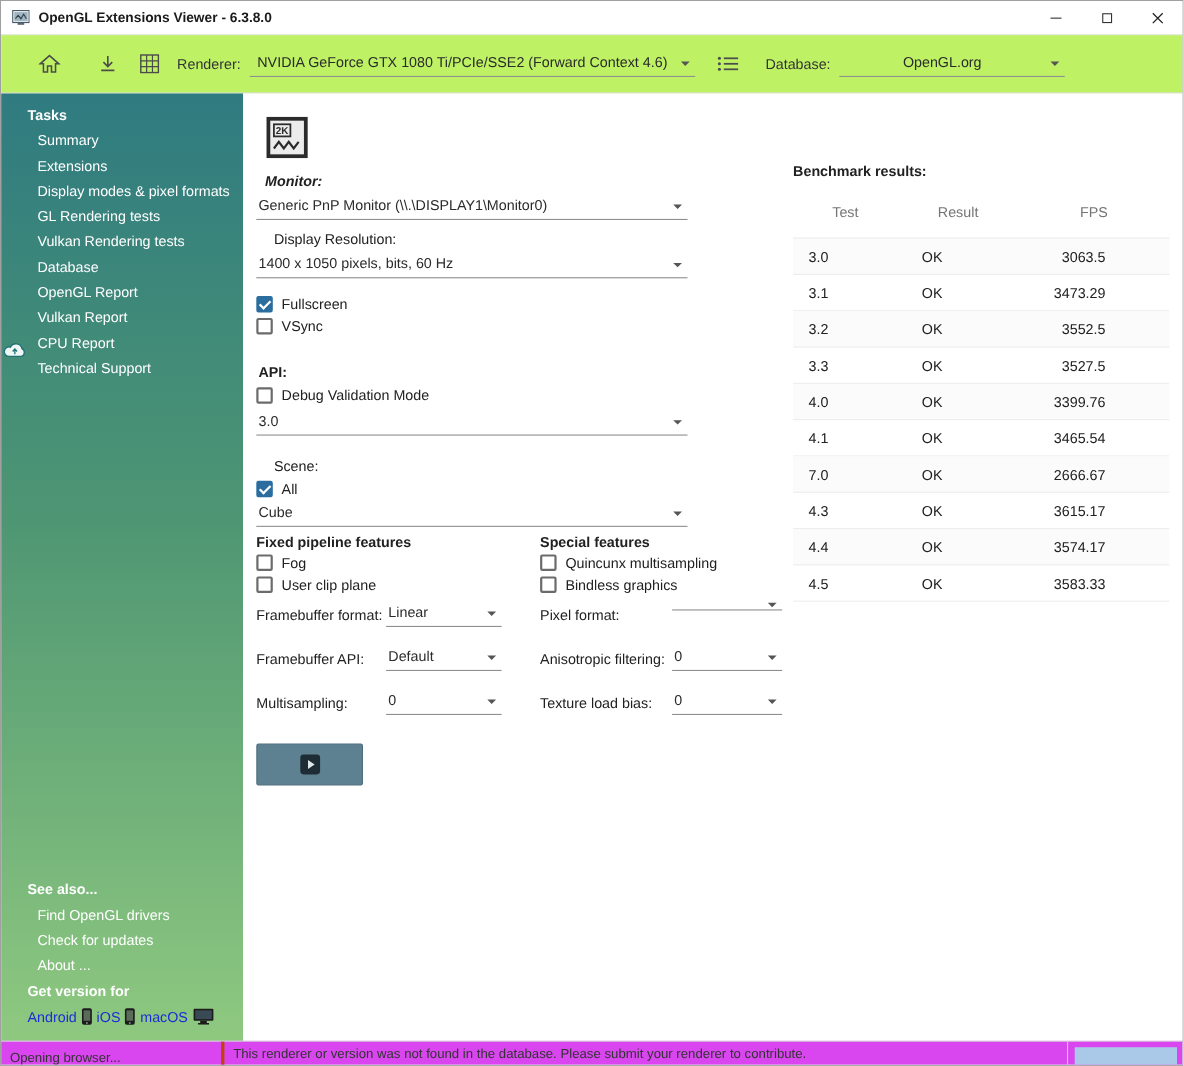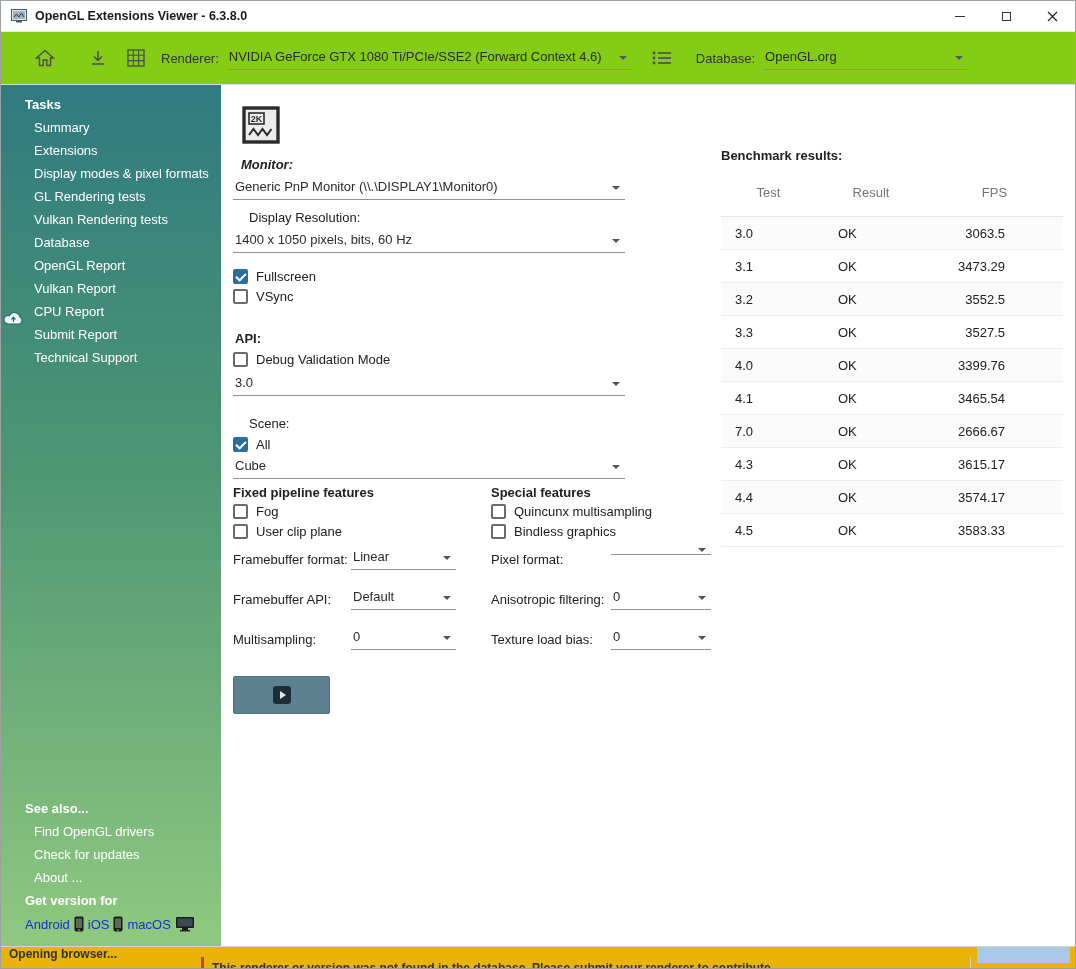--- a/index.html
+++ b/index.html
@@ -15,22 +15,22 @@
   .titlebar { height:30px; background:#ffffff; display:flex; align-items:center; flex:0 0 auto; }
   .app-icon { margin:0 8px 0 10px; display:flex; }
   .title { font-size:12.5px; font-weight:bold; color:#1a1a1a; }
   .winbtns { margin-left:auto; display:flex; height:100%; }
   .winbtn { width:46px; height:100%; display:flex; align-items:center; justify-content:center; cursor:default; }
   .glyph-min { width:10px; height:1px; background:#333; display:block; }
   .glyph-max { width:9px; height:9px; border:1px solid #333; display:block; }
 
   
   .toolbar {
-    height:54px; background:#84cc16; border-top:1px solid #e8e8e8; border-bottom:1px solid #dadada;
-    display:flex; align-items:center; flex:0 0 auto; padding-left:28px;
+    height:54px; background:#bef264; border-top:1px solid #e8e8e8; border-bottom:1px solid #dadada;
+    display:flex; align-items:center; flex:0 0 auto; padding-left:28px;text-align:center;
   }
   .tbtn { padding:6px; display:flex; align-items:center; justify-content:center; cursor:default; }
   .tbtn.home { margin-right:22px; }
   .tbtn.dl   { margin-right:8px; }
   .tbtn.grid { margin-right:6px; }
   .tlabel { font-size:13px; color:#333; margin:0 8px 0 4px; }
 
   .dd {
     position:relative; border-bottom:1px solid #8f8f8f; padding:3px 20px 5px 2px;
     font-size:13px; color:#2b2b2b; white-space:nowrap; overflow:hidden; cursor:default;
@@ -117,22 +117,22 @@
     display:grid; grid-template-columns:95px 110px 137px; font-size:13px; color:#212121;
     height:33px; align-items:center; border-bottom:1px solid #ededed;
   }
   .brow:nth-child(odd) { background:#fbfbfb; }
   .brow .c1 { padding-left:14px; }
   .brow .c2 { padding-left:22px; }
   .brow .c3 { text-align:right; padding-right:58px; }
 
   
   .statusbar {
-    height:22px; flex:0 0 auto; background:#eab308; border-top:1px solid #d4d4d4;
-    display:flex; align-items:flex-start; font-size:12px; color:#333;font-weight:bold;
+    height:22px; flex:0 0 auto; background:#d946ef; border-top:1px solid #d4d4d4;
+    display:flex; align-items:flex-end; font-size:12px; color:#333;
   }
   .st-left { width:200px; padding-left:8px; flex:0 0 auto; white-space:nowrap; overflow:hidden; }
   .st-msg {
     flex:0 0 auto; width:770px; padding-left:8px; border-left:3px solid #c2410c; border-right:1px solid #cfcfcf;
     height:100%; display:flex; align-items:center; white-space:nowrap; overflow:hidden;margin-top:10px;
   }
   .st-spacer { flex:1 1 auto; }
   .progress { width:93px; height:16px; margin-right:5px; background:#aac9e8; flex:0 0 auto; }
 </style>
 </head>
@@ -209,21 +209,20 @@
       <div class="sb-header">Tasks</div>
       <div class="sb-item">Summary</div>
         <div class="sb-item">Extensions</div>
         <div class="sb-item">Display modes &amp; pixel formats</div>
         <div class="sb-item">GL Rendering tests</div>
         <div class="sb-item">Vulkan Rendering tests</div>
         <div class="sb-item">Database</div>
         <div class="sb-item">OpenGL Report</div>
         <div class="sb-item">Vulkan Report</div>
         <div class="sb-item">CPU Report</div>
-        <div class="sb-item">Submit Report</div>
         <div class="sb-item">Technical Support</div>
       <span class="cloud-badge">
         <svg width="24" height="16" viewBox="0 0 24 16">
           <path d="M6.5 14 a4.3 4.3 0 1 1 1-8.4 A5.6 5.6 0 0 1 18 7 a3.8 3.8 0 0 1 -0.5 7 Z" fill="#eef7f6" stroke="#1f6f74" stroke-width="1.2"></path>
           <path d="M11.5 12 V7.5 M9.5 9.5 L11.5 7.2 L13.5 9.5" stroke="#1f6f74" stroke-width="1.2" fill="none"></path>
         </svg>
       </span>
 
       <div class="sb-bottom">
         <div class="sb-header">See also...</div>

